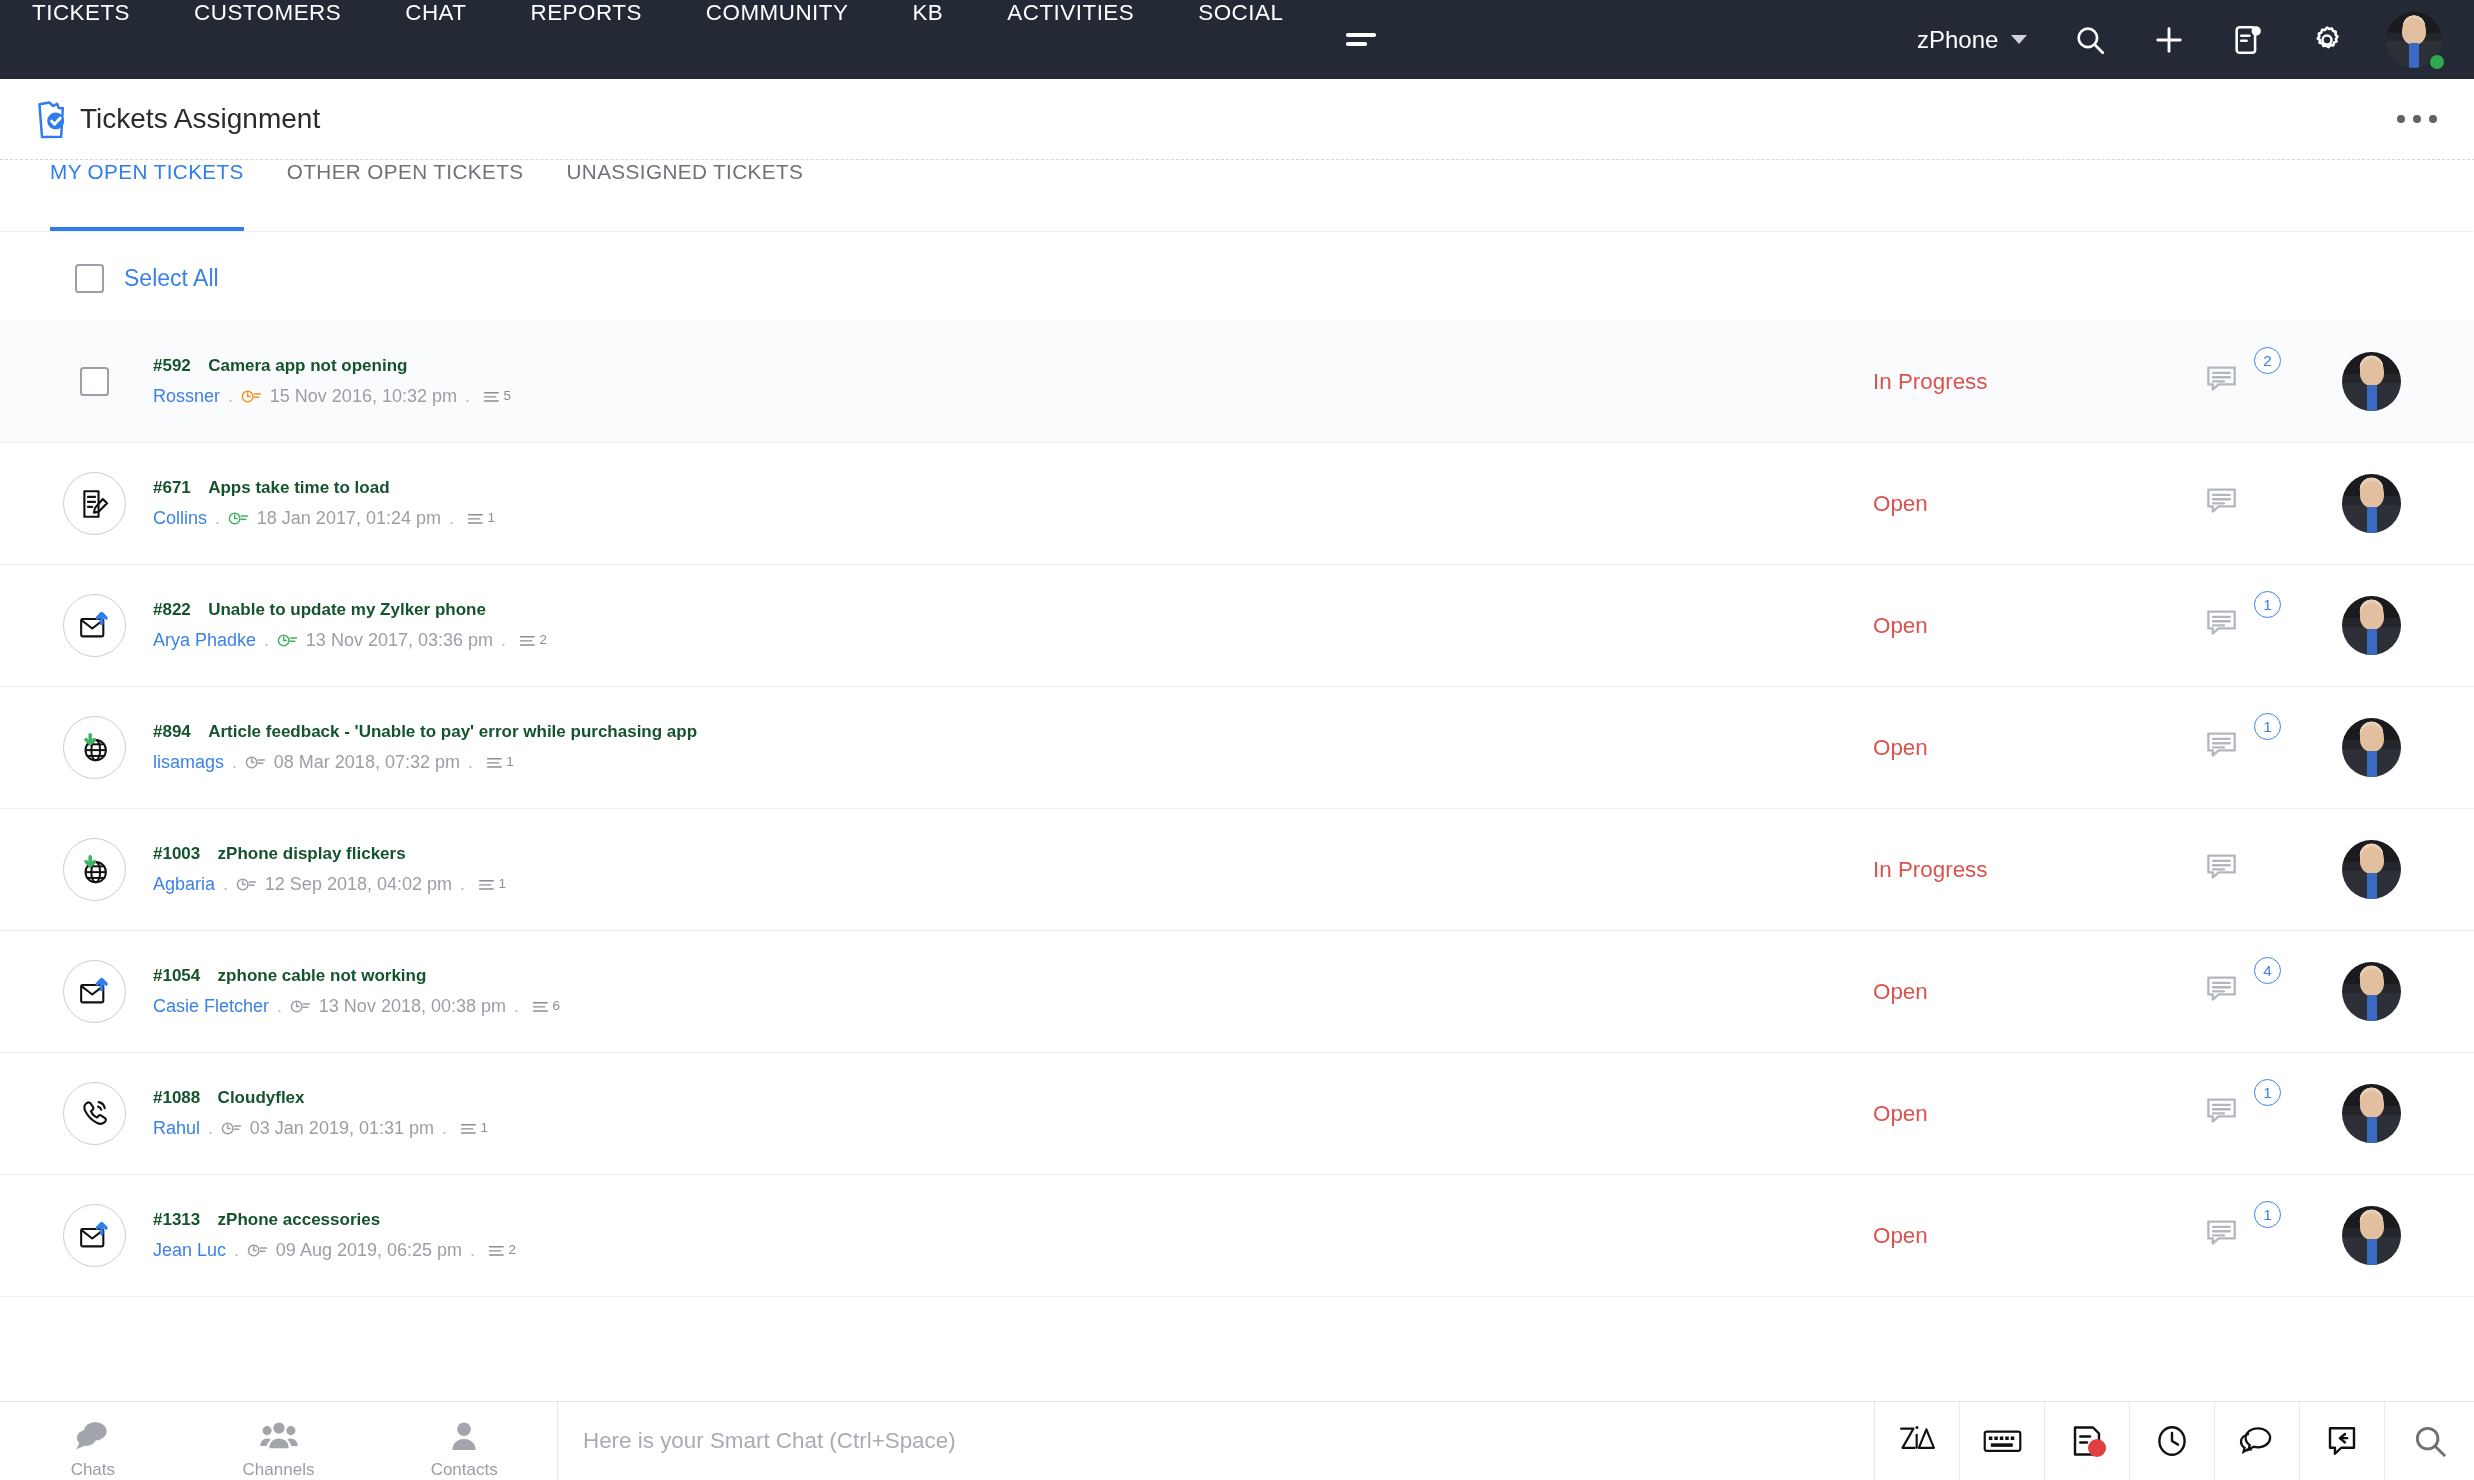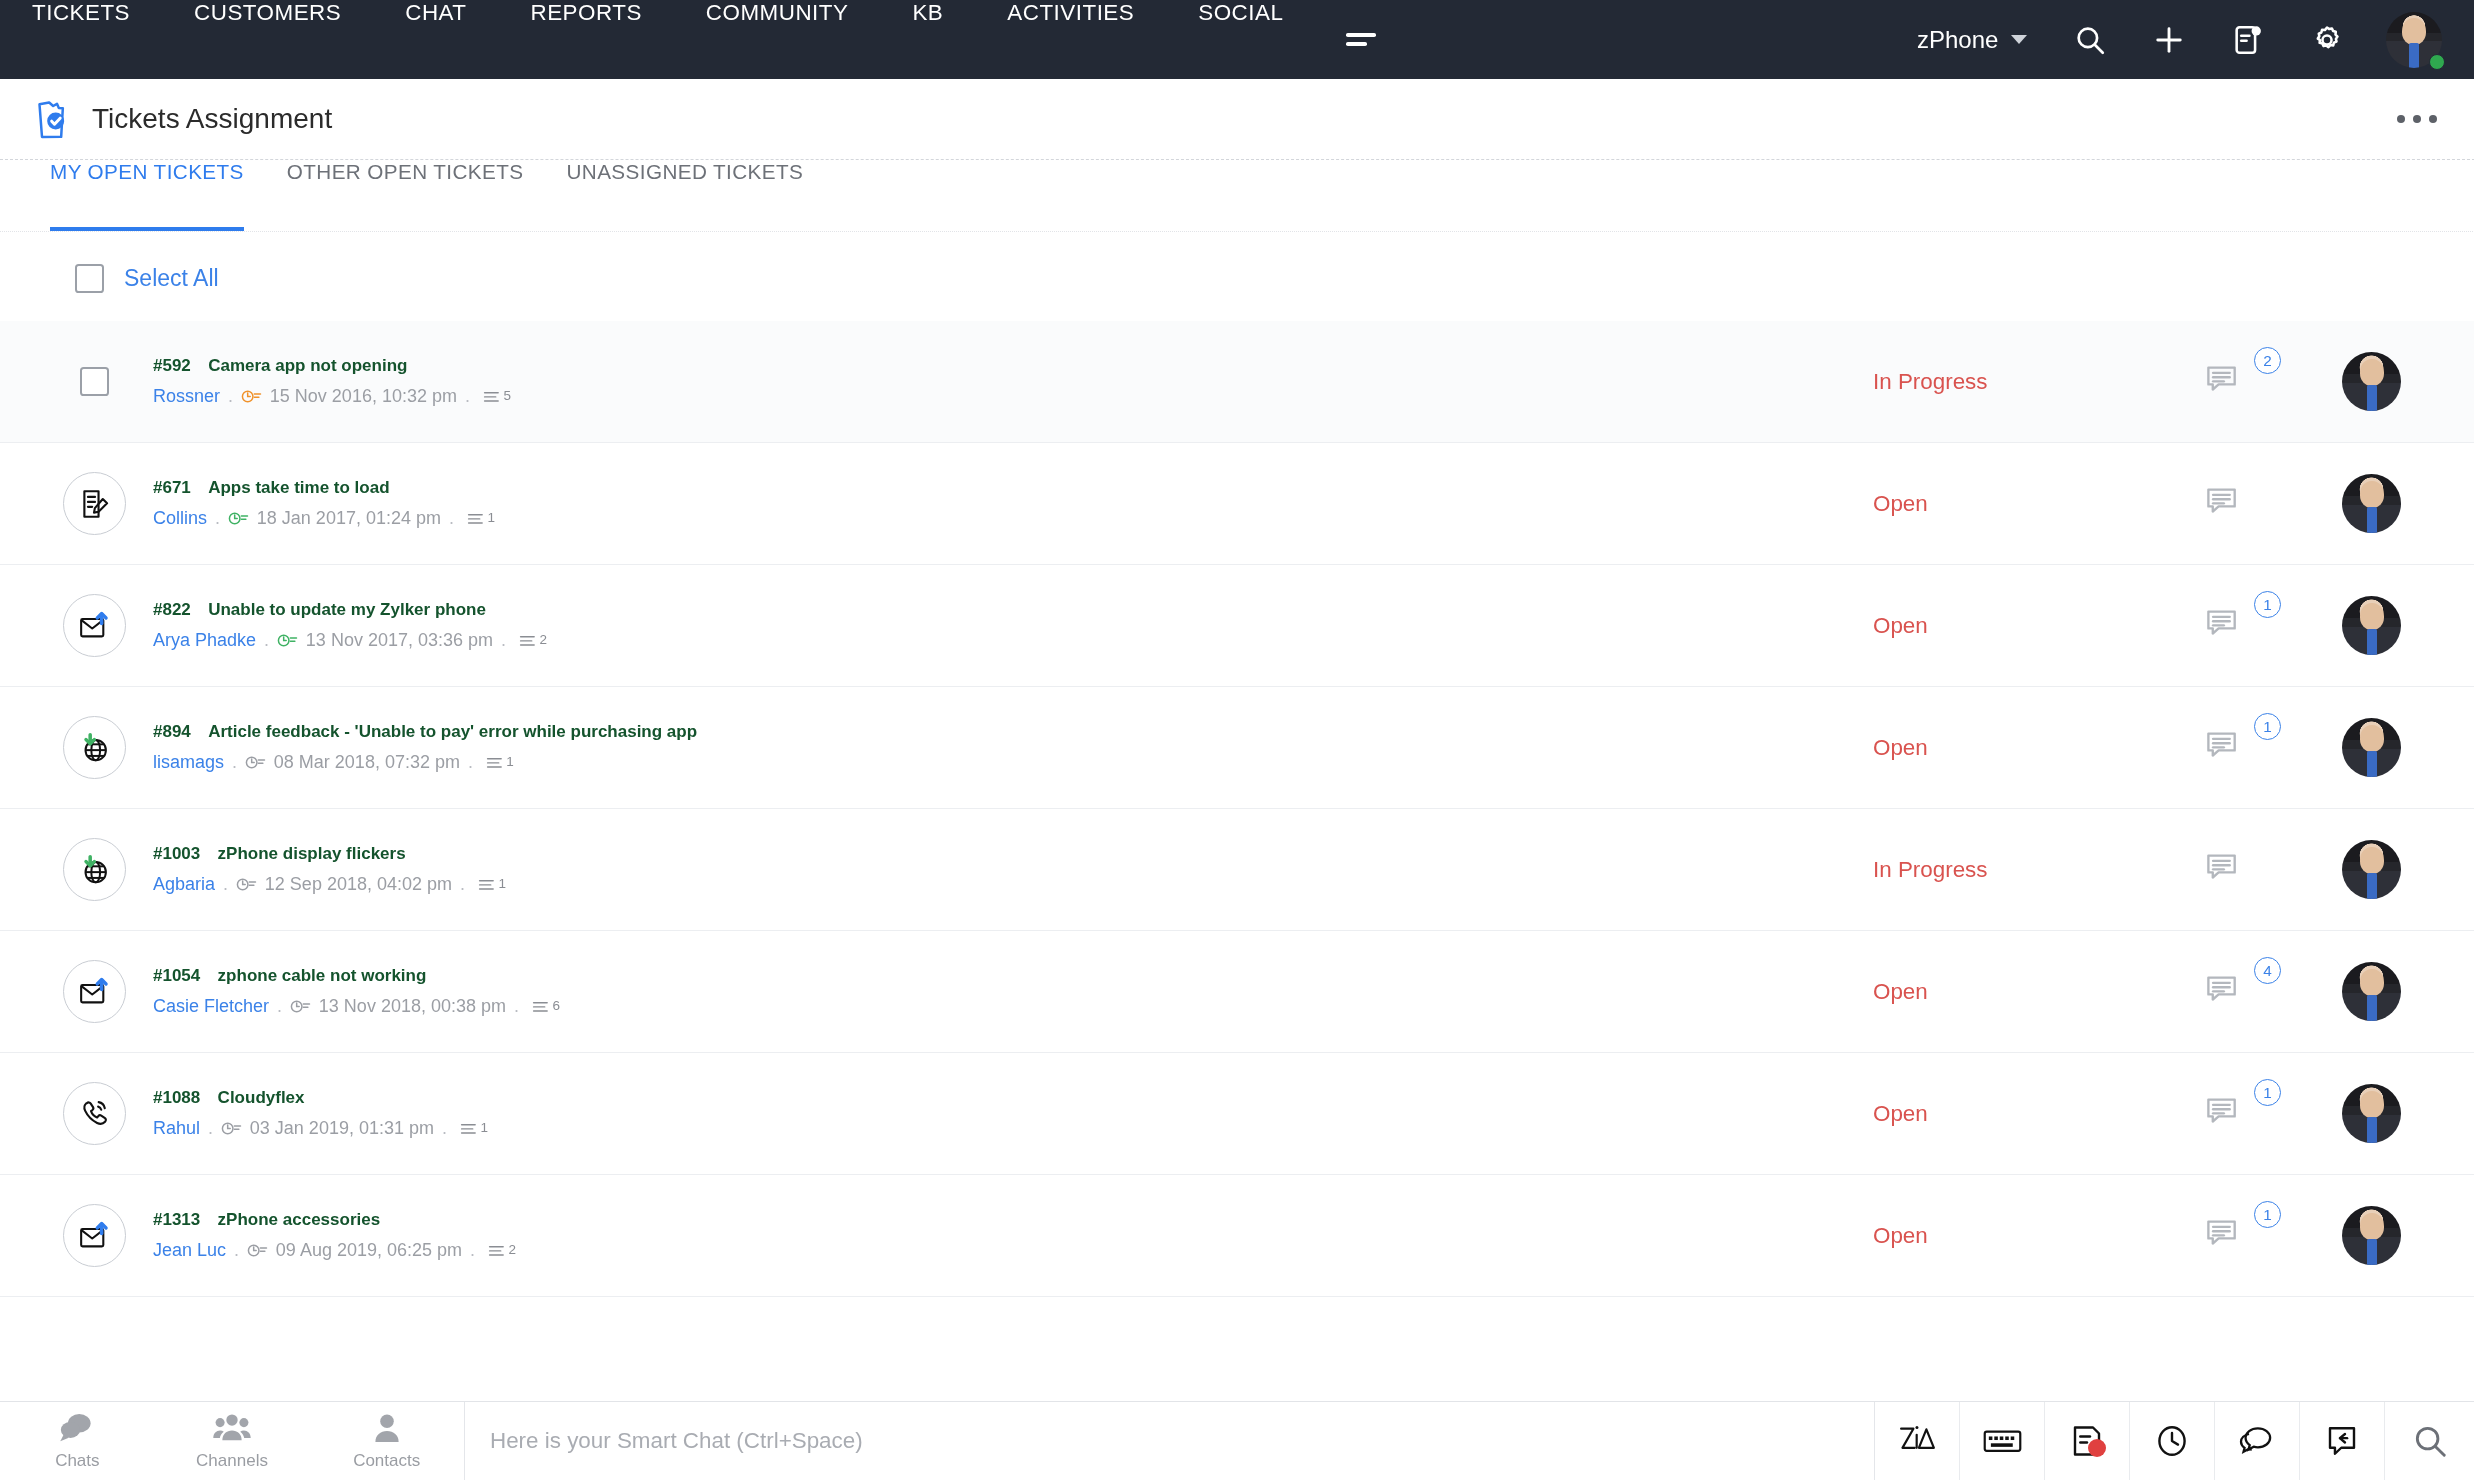--- a/index.html
+++ b/index.html
@@ -79,21 +79,21 @@
   }
 
   
   .page-header {
     position:absolute; top:79px; left:0; width:2475px; height:81px;
     background:#fff;
     display:flex; align-items:center;
     border-bottom: 1.8px dashed #d3d6db;
   }
   .ph-logo { margin-left: 32px; width:40px;height:40px; display:flex;align-items:center;justify-content:center;}
-  .ph-title { font-size:28px; color:#2b2b2b; font-weight:400; margin-left:20px;}
+  .ph-title { font-size:28px; color:#2b2b2b; font-weight:400; margin-left:8px;}
   .ph-more {
     margin-left:auto; margin-right:38px; display:flex; gap:8px; align-items:center; cursor:pointer;
   }
   .ph-more span { width:8px;height:8px;border-radius:50%;background:#5d6168; display:block;}
 
   
   .tabs {
     position:absolute; top:160px; left:0; width:2475px; height:72px;
     background:#fff;
     display:flex; 
@@ -168,21 +168,21 @@
   }
   .row-avatar { width:135px; flex:none; display:flex;align-items:center;justify-content:center;}
   .row-avatar .avatar { width:59px;height:59px; }
 
   
   .bottombar{
     position:absolute; left:0; bottom:0; width:2475px; height:79px;
     background:#fff; border-top:1.3px solid #e2e4e8;
     display:flex; align-items:stretch;
   }
-  .bb-left{ display:flex; align-items:center; width:465px; border-right:1.3px solid #e4e6ea;}
+  .bb-left{ display:flex; align-items:flex-end; width:558px; border-right:1.3px solid #e4e6ea;}
   .bb-tab{
     flex:1; display:flex;flex-direction:column;align-items:center;justify-content:center;
     gap:3.6px; cursor:pointer;
   }
   .bb-tab .lbl{ font-size:17px; color:#9a9da3;}
   .bb-chatinput{
     flex:1 1 auto; display:flex; align-items:center;
     padding-left:25px; border-right:1.3px solid #e4e6ea;
   }
   .bb-chatinput input{

